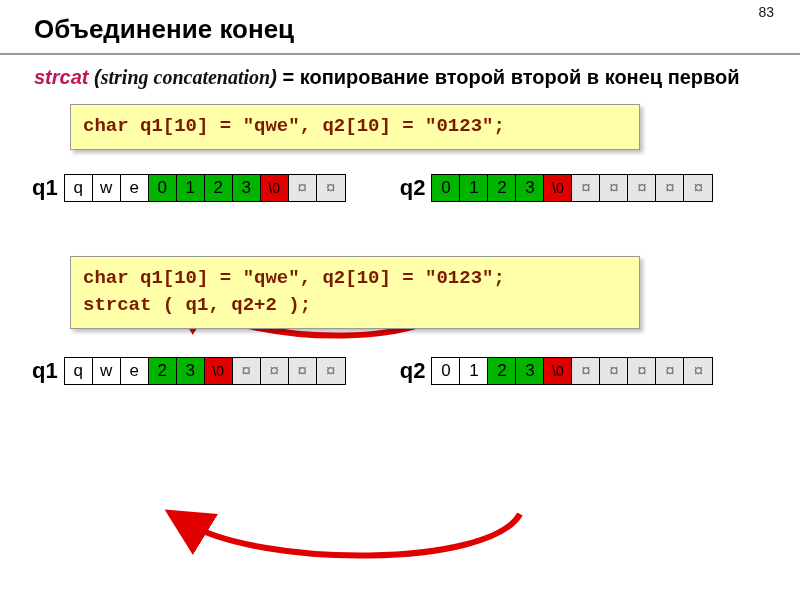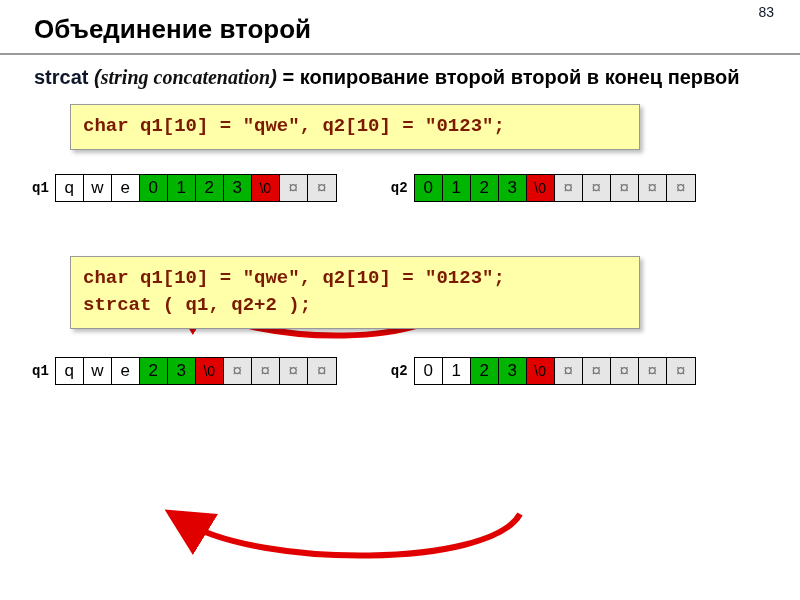--- a/index.html
+++ b/index.html
@@ -29,21 +29,21 @@
     margin: 0 0 10px 0;
   }
   .intro {
     font-size: 20px;
     font-weight: bold;
     color: #000;
     padding: 0 34px 6px 50px;
     text-indent: -16px;
     line-height: 1.25;
   }
-  .intro .func { color: #0f172a; }
+  .intro .func { color: #be185d; font-style: italic; }
   .intro .paren { color: #111; font-style: italic; font-weight: bold; }
   .intro .expan { color: #111; font-style: italic; font-weight: bold; font-family: Liberation Serif, serif; }
   .code-box {
     background: #ffffaa;
     border: 1px solid #999;
     margin: 8px 0 8px 70px;
     width: 570px;
     padding: 8px 12px 8px 12px;
     font-family: "Courier New", monospace;
     font-size: 19px;
@@ -55,22 +55,22 @@
   }
   .arrays-row {
     display: flex;
     align-items: center;
     padding-left: 32px;
     margin-top: 24px;
     margin-bottom: 4px;
     position: relative;
   }
   .arr-label {
-    font-family: Liberation Mono, monospace;
-    font-size: 14px;
+    font-family: Liberation Sans, sans-serif;
+    font-size: 22px;
     font-weight: bold;
     color: #000;
     margin-right: 6px;
   }
   .cells {
     display: flex;
     border: 1px solid #000;
   }
   .cell {
     width: 28px;
@@ -94,21 +94,21 @@
   svg.arrow {
     position: absolute;
     pointer-events: none;
   }
 </style>
 </head>
 <body>
 
 <div class="slide-num">83</div>
 
-<div class="title">Объединение второй</div>
+<div class="title">Объединение конец</div>
 
 <div class="intro">
   <span class="func">strcat</span>
   <span class="paren"> </span><span class="paren">(</span><span class="expan">string concatenation</span><span class="paren">)</span><span> = копирование второй второй в конец первой</span>
 </div>
 
 <div class="code-box">
   <div>char q1[10] = "qwe", q2[10] = "0123";</div>
 </div>
 

